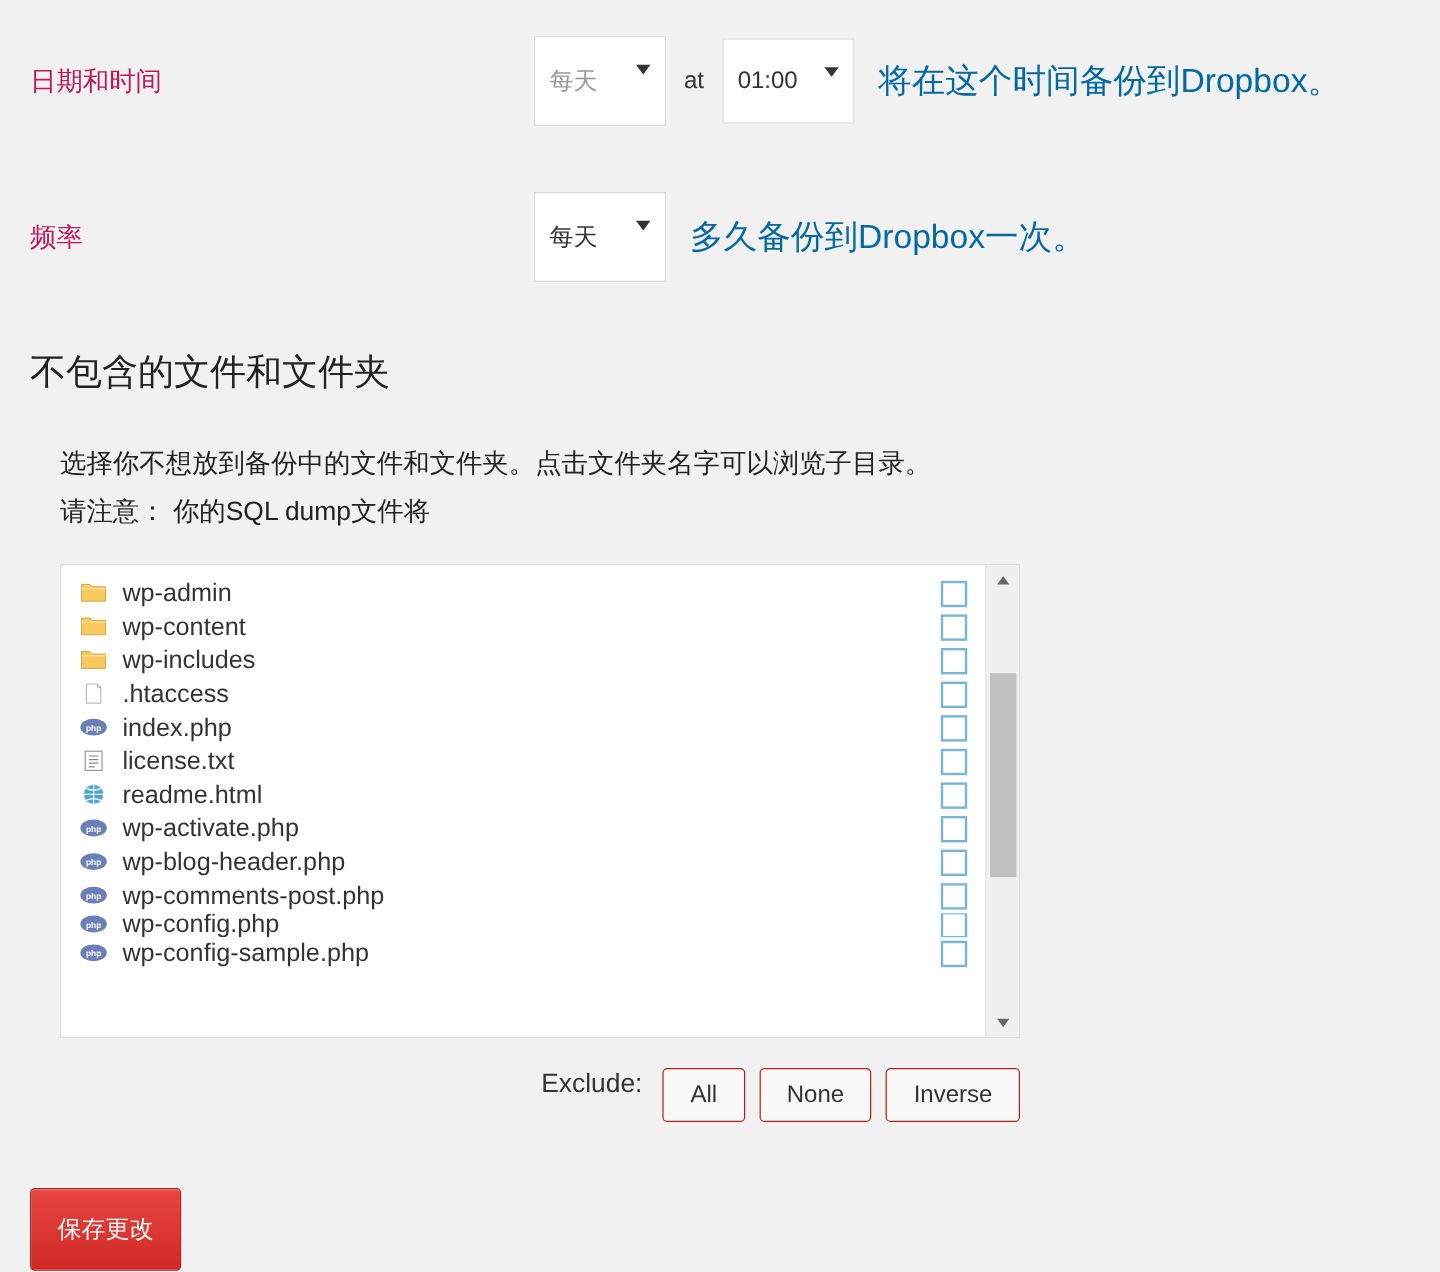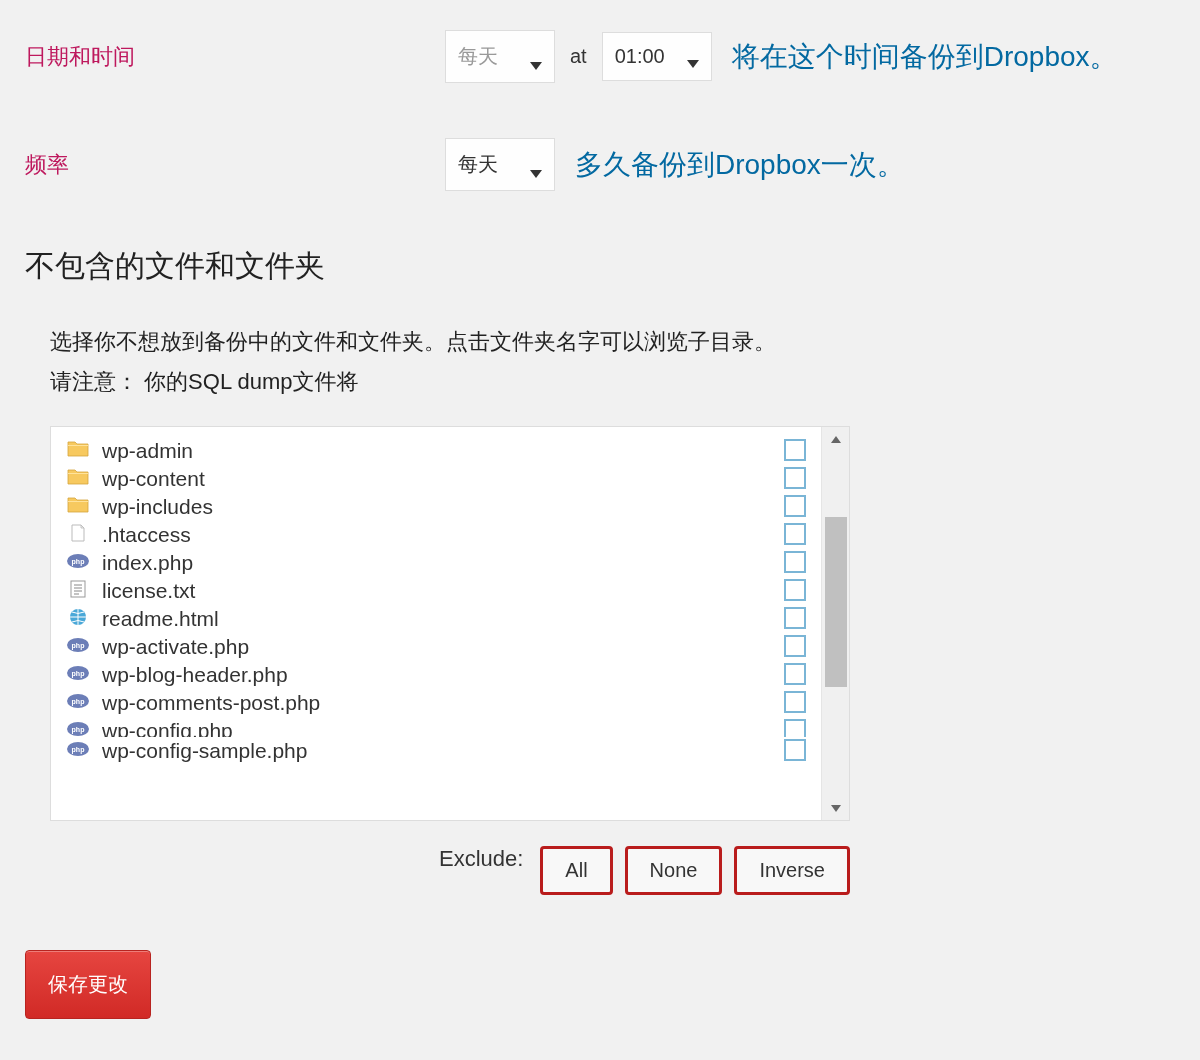--- a/index.html
+++ b/index.html
@@ -22,24 +22,24 @@
       color: #be185d;
     }
     .form-control-area {
       display: flex;
       align-items: center;
       gap: 10px;
     }
     .select-box {
       background: #fefefe;
       border: 1px solid #ddd;
-      padding: 12px 12px;
+      padding: 23px 12px;
       font-size: 20px;
       display: inline-flex;
-      align-items: flex-end;
+      align-items: flex-start;
       gap: 20px;
       min-width: 110px;
       cursor: pointer;
     }
     .select-box.disabled {
       color: #999;
     }
     .caret {
       width: 0; height: 0;
       border-left: 6px solid transparent;
@@ -79,20 +79,21 @@
       display: flex;
       position: relative;
     }
     .file-list {
       flex: 1;
       overflow: hidden;
       padding: 10px 0 0 15px;
     }
     .file-row {
       display: flex;
+      align-items: center;
       padding: 2px 0;
       font-size: 21px;
     }
     .file-icon {
       width: 24px;
       height: 22px;
       margin-right: 12px;
       flex-shrink: 0;
     }
     .file-name {
@@ -139,21 +140,21 @@
       width: 800px;
       display: flex;
       justify-content: flex-end;
       gap: 12px;
       margin-top: 25px;
       font-size: 22px;
     }
     .exclude-label { margin-right: 5px; }
     .btn-small {
       background: #f8f8f8;
-      border: 3px solid #b91c1c;
+      border: 1px solid #b91c1c;
       border-radius: 4px;
       padding: 10px 22px;
       font-size: 20px;
       cursor: pointer;
       color: #333;
     }
     .btn-primary {
       background: linear-gradient(#e64540, #d12a26);
       border: 1px solid #b82420;
       color: #fff;

